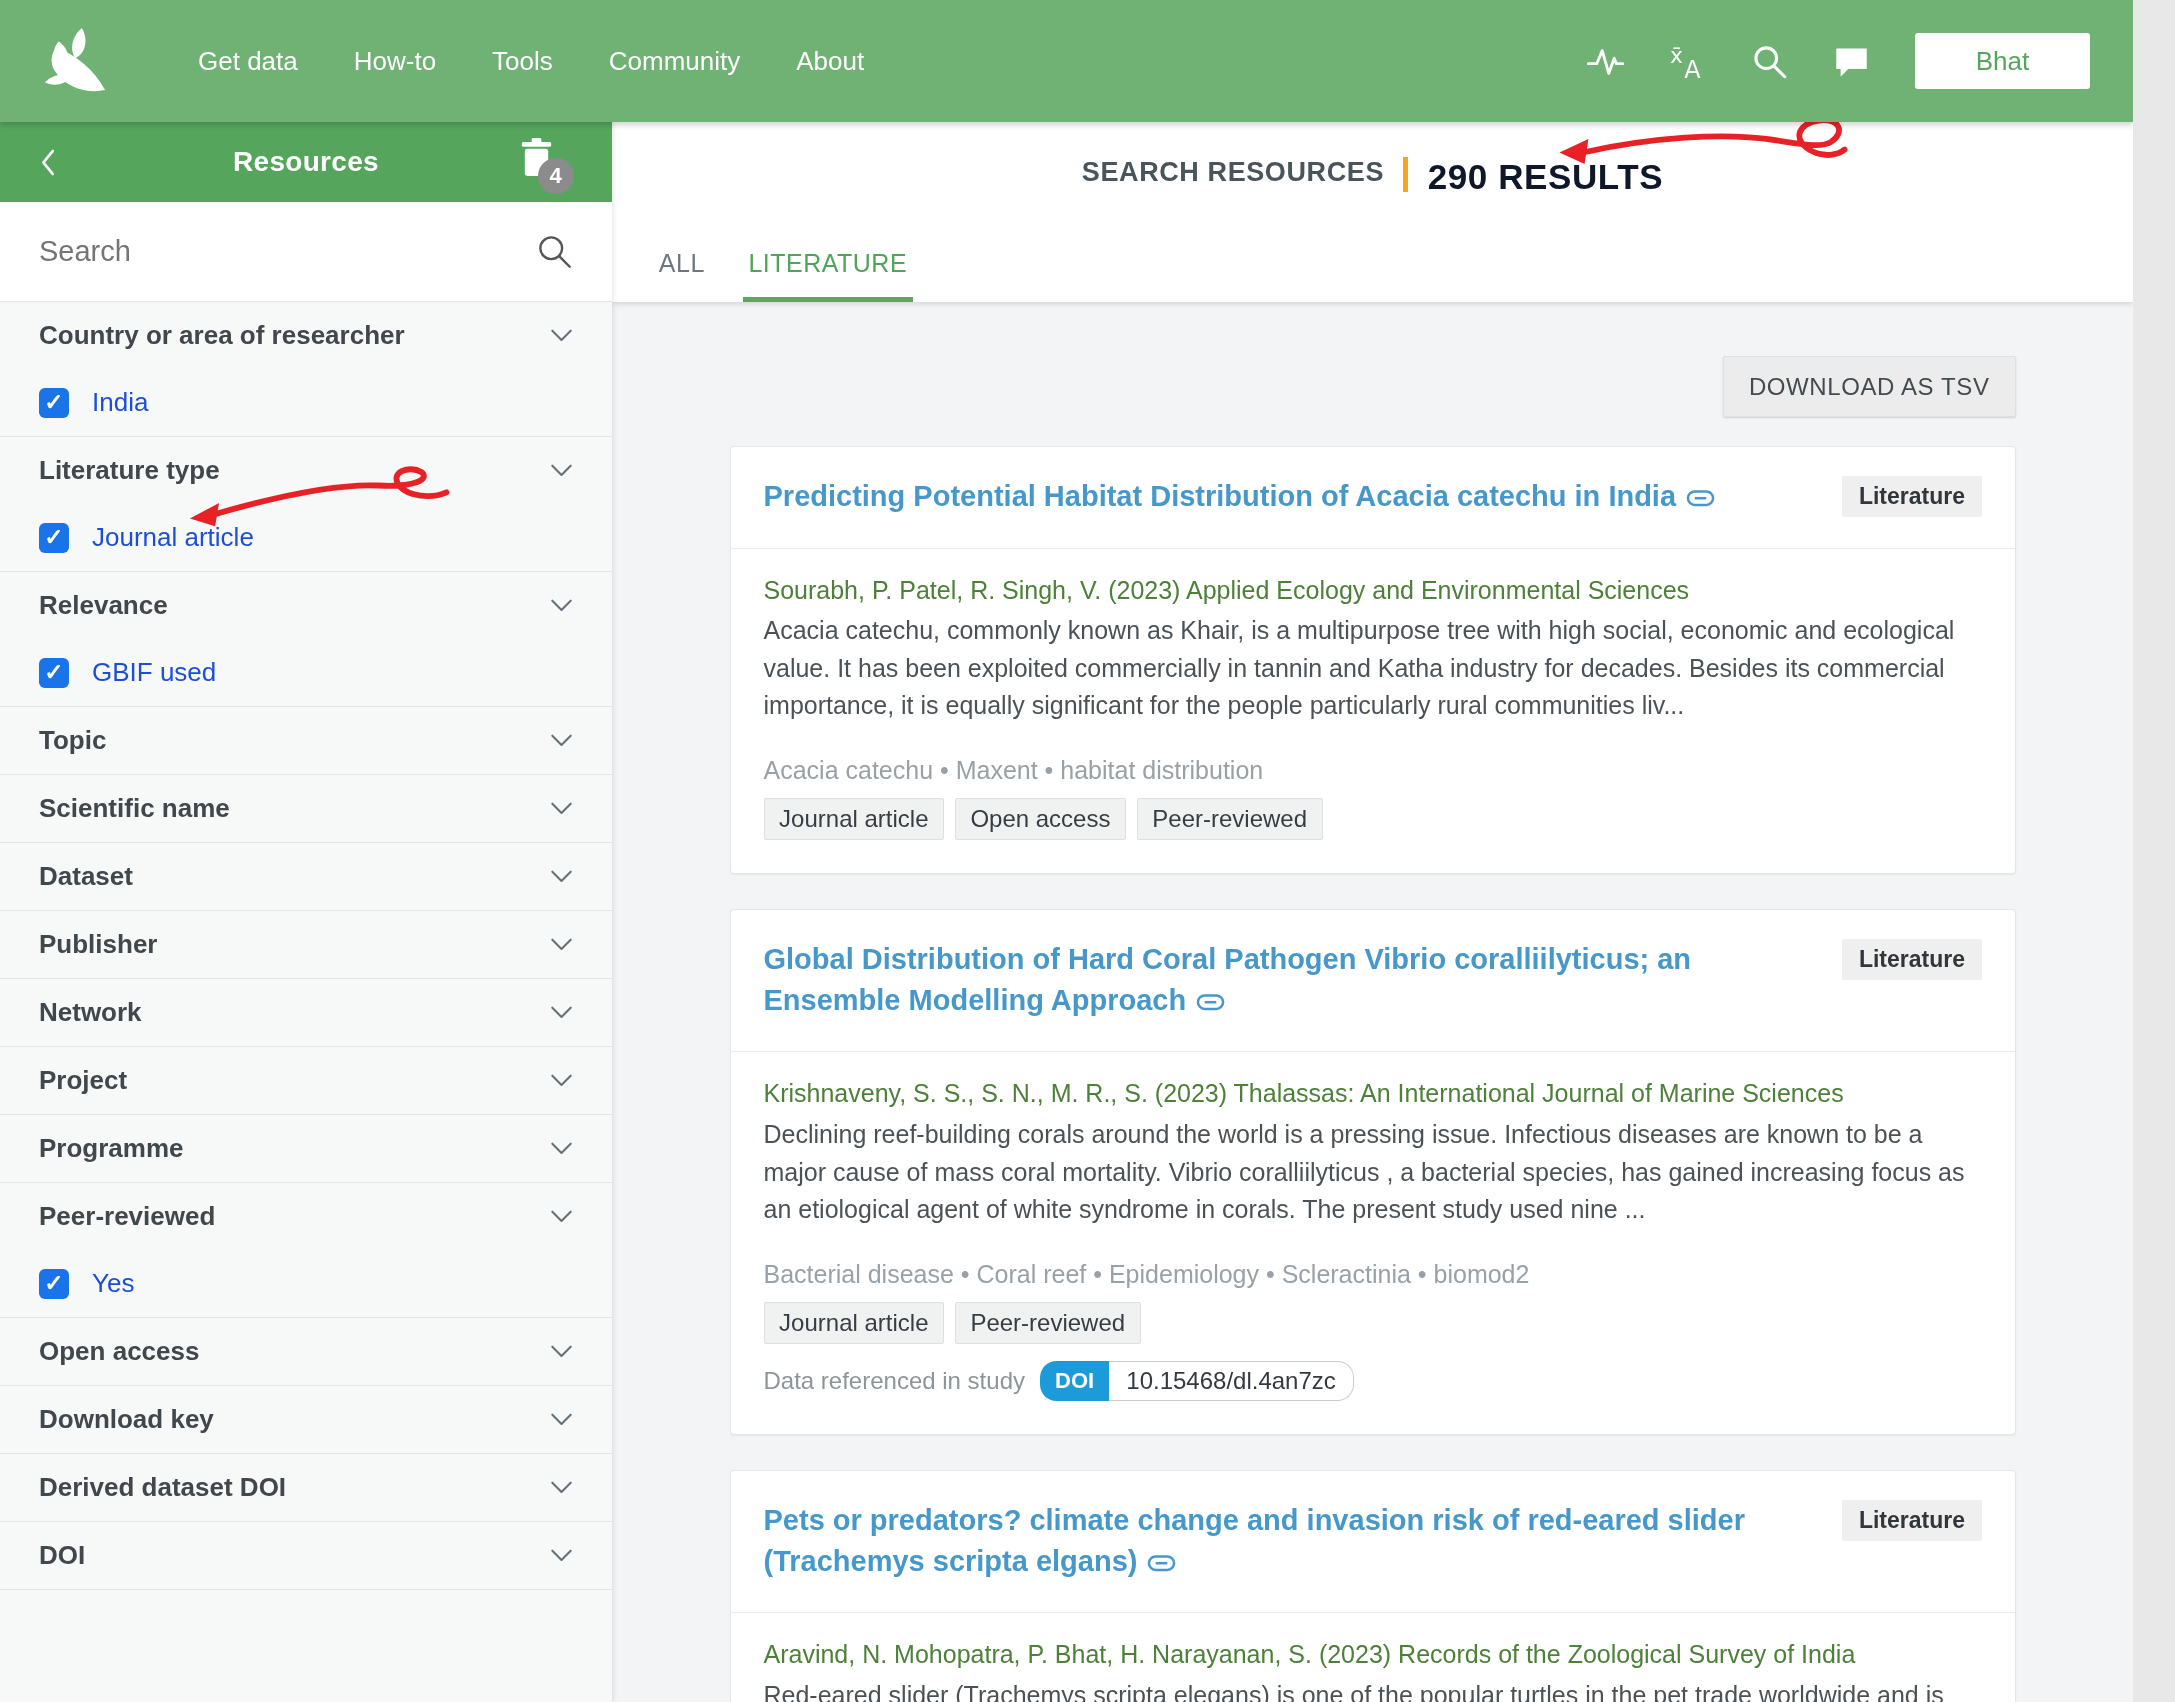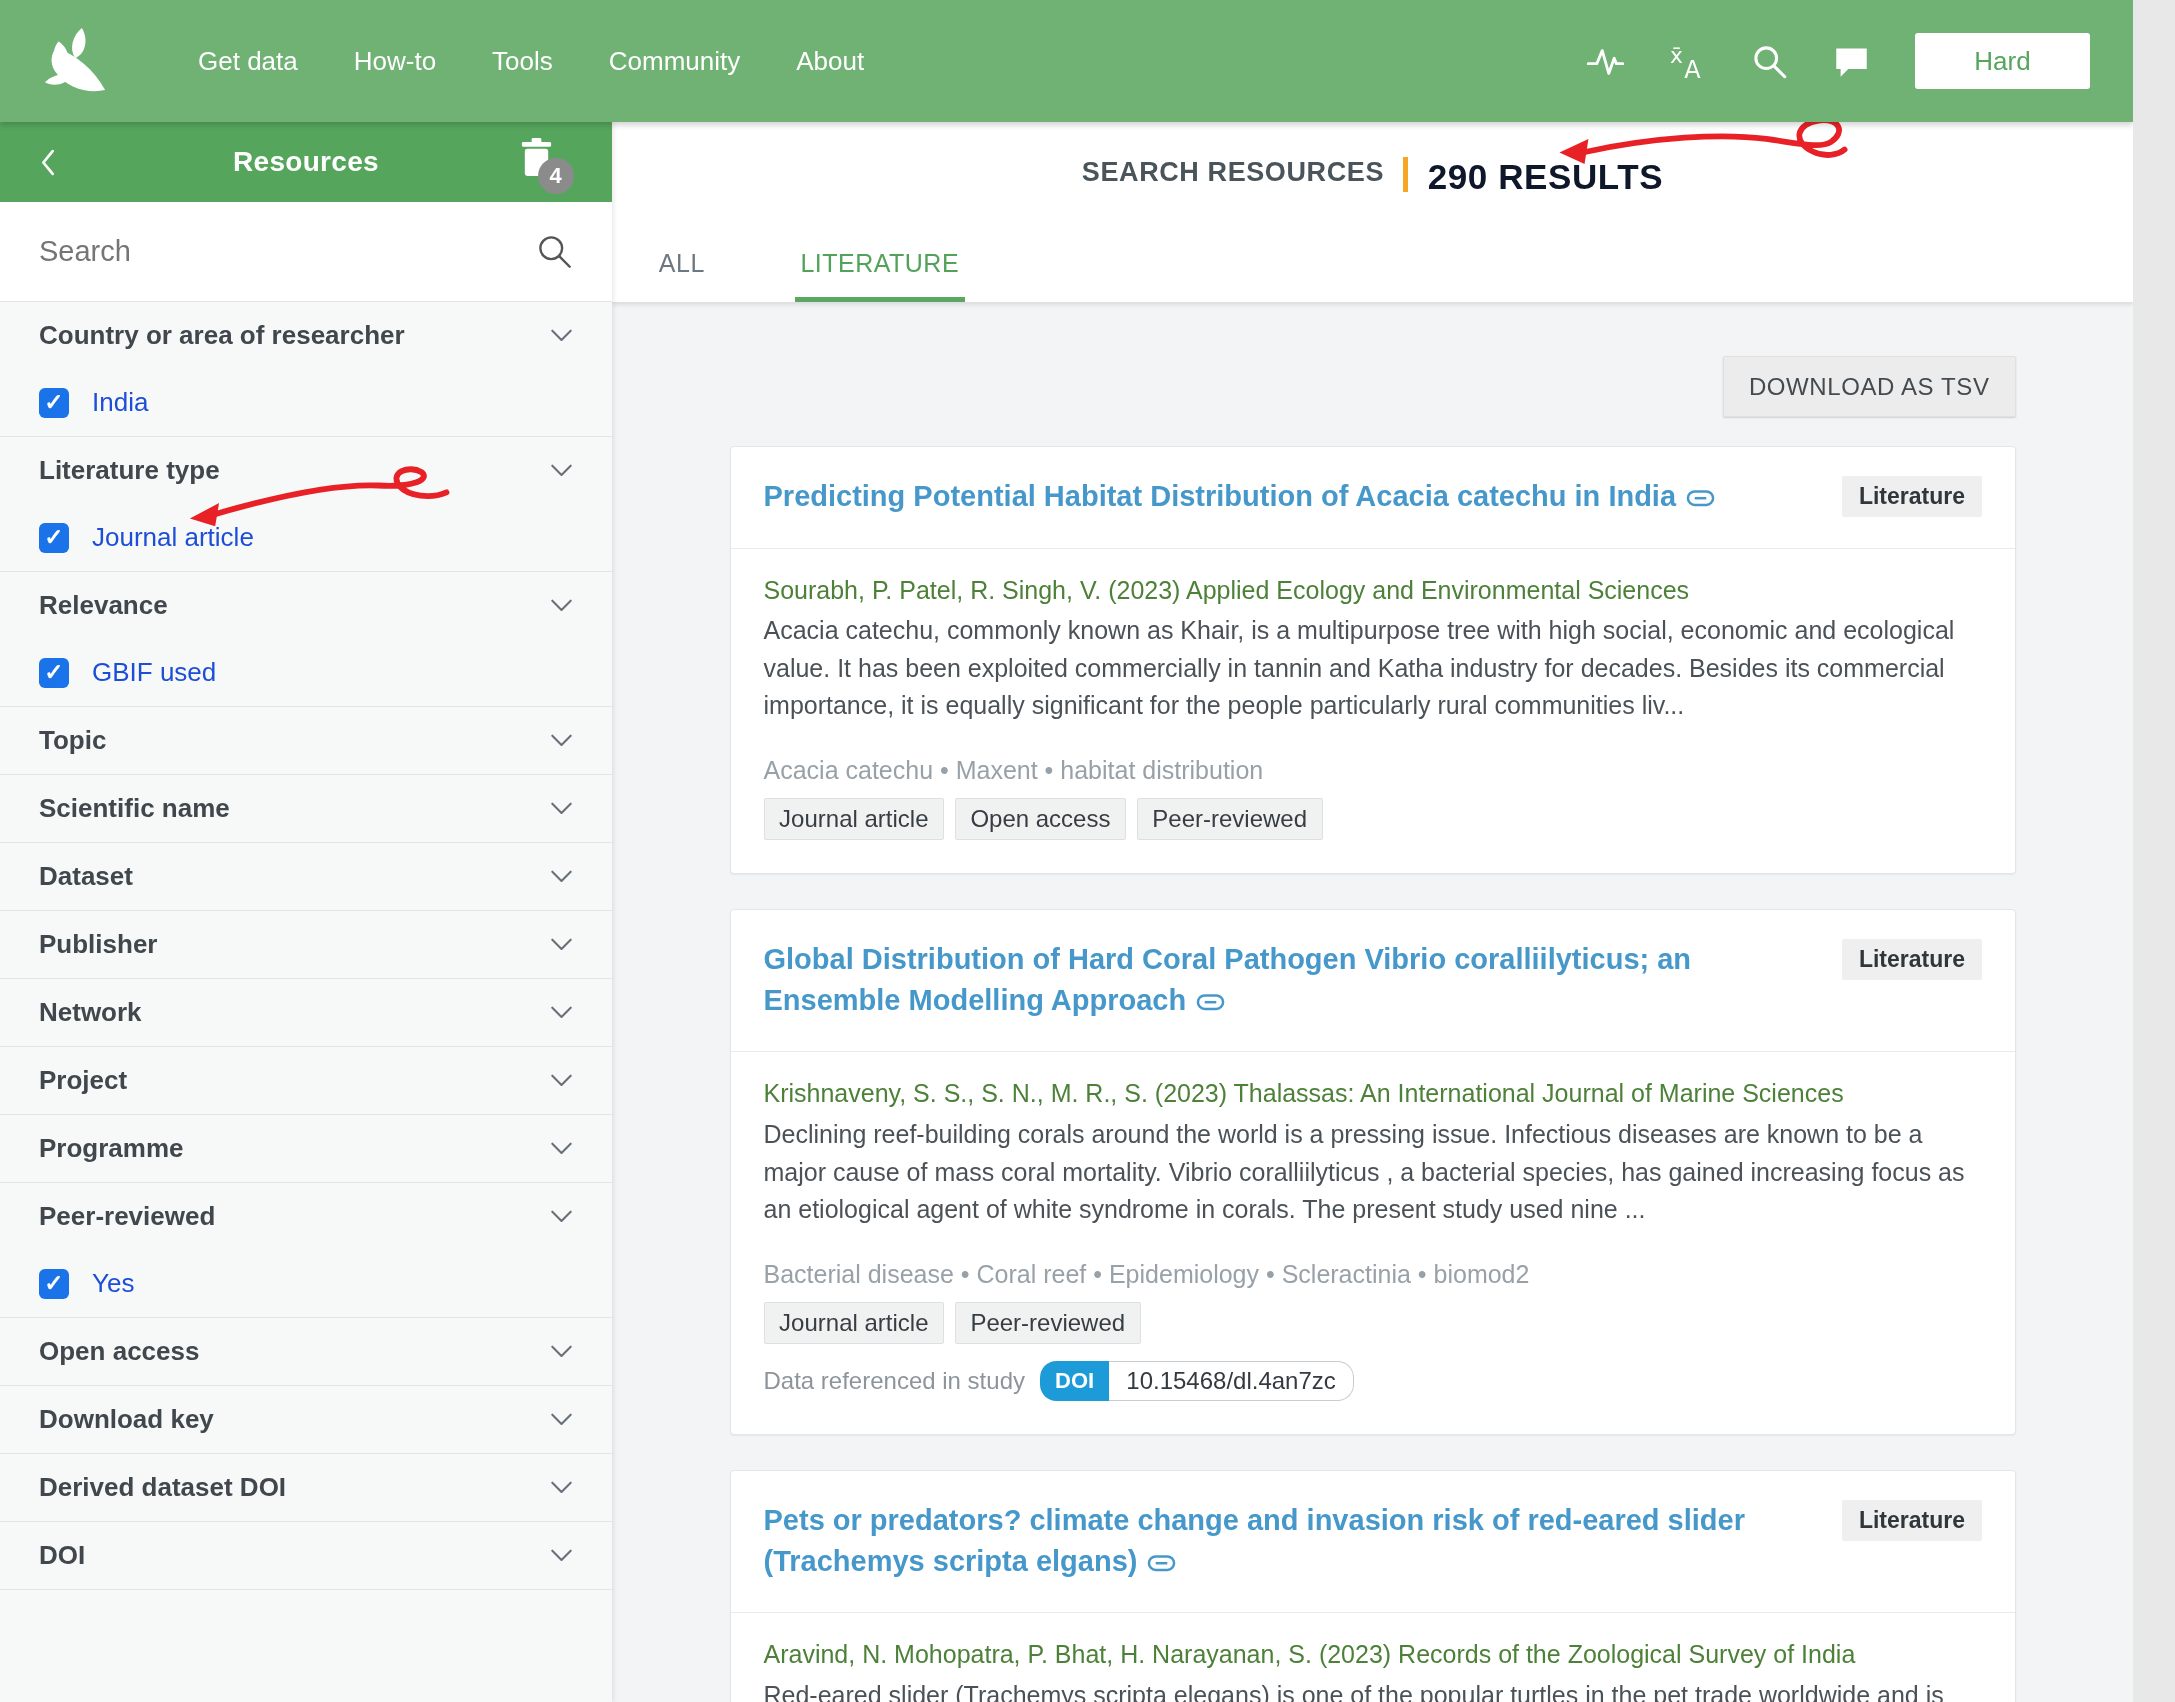--- a/index.html
+++ b/index.html
@@ -74,21 +74,21 @@
     box-shadow: 0 2.9px 4.9px rgba(0,0,0,.12); z-index: 10;
   }
   .band-header {
     position: absolute; top: 35px; left: 0; right: 0;
     display: flex; justify-content: center;
   }
   .band-title { font-size: 27px; font-weight: 700; color: #4a545b; letter-spacing: 0.6px; }
   .band-divider { width: 4.9px; height: 35px; background: #f5a623; margin: 0 19.4px; }
   .band-results { font-size: 35px; font-weight: 700; color: #0f172a; letter-spacing: 0.6px; }
   .arrow-header { position: absolute; left: calc(50% + 184px); top: -13.6px; width: 291px; height: 87px; pointer-events: none; }
-  .tabs { position: absolute; bottom: 0; left: 41px; display: flex; gap: 84px; }
+  .tabs { position: absolute; bottom: 0; left: 41px; display: flex; gap: 32px; }
   .tab {
     font-size: 25px; letter-spacing: 0.5px; color: #6d7780; padding: 0 5.8px 19.4px 5.8px; cursor: pointer;
     border-bottom: 5.8px solid transparent;
   }
   .tab.active { color: #52a25a; border-bottom-color: #5aa762; }
   .results-area { flex: 1; overflow: hidden; padding-top: 54px; }
   .results-wrap { width: 1286px; margin: 0 auto; }
   .toolbar { display: flex; justify-content: flex-end; }
   .download-btn {
     background: #ececec; border: 1px solid #e0e0e0; color: #434b50; font-size: 24px; font-weight: 500;
@@ -162,21 +162,21 @@
         <text x="14" y="32" font-size="22" fill="#fff" font-family="DejaVu Sans, sans-serif">A</text>
       </svg>
       <svg class="nav-icon" viewBox="0 0 34 34">
         <circle cx="14" cy="14" r="9.5" fill="none" stroke="currentColor" stroke-width="2.8"></circle>
         <line x1="21" y1="21" x2="31" y2="31" stroke="currentColor" stroke-width="2.8" stroke-linecap="round"></line>
       </svg>
       <svg class="nav-icon" viewBox="0 0 34 34">
         <path d="M3 5 h28 v19 h-17 l-7 7 v-7 h-4 z" fill="currentColor"></path>
       </svg>
     </div>
-    <button class="login-btn">Hard</button>
+    <button class="login-btn">Bhat</button>
   </header>
 
   <div class="content-row">
 
     <aside class="sidebar">
       <div class="sidebar-header">
         <svg class="back-chevron" viewBox="0 0 16 28">
           <polyline points="13,3 4,14 13,25" fill="none" stroke="currentColor" stroke-width="2.6" stroke-linecap="round" stroke-linejoin="round"></polyline>
         </svg>
         <span class="sidebar-title">Resources</span>

